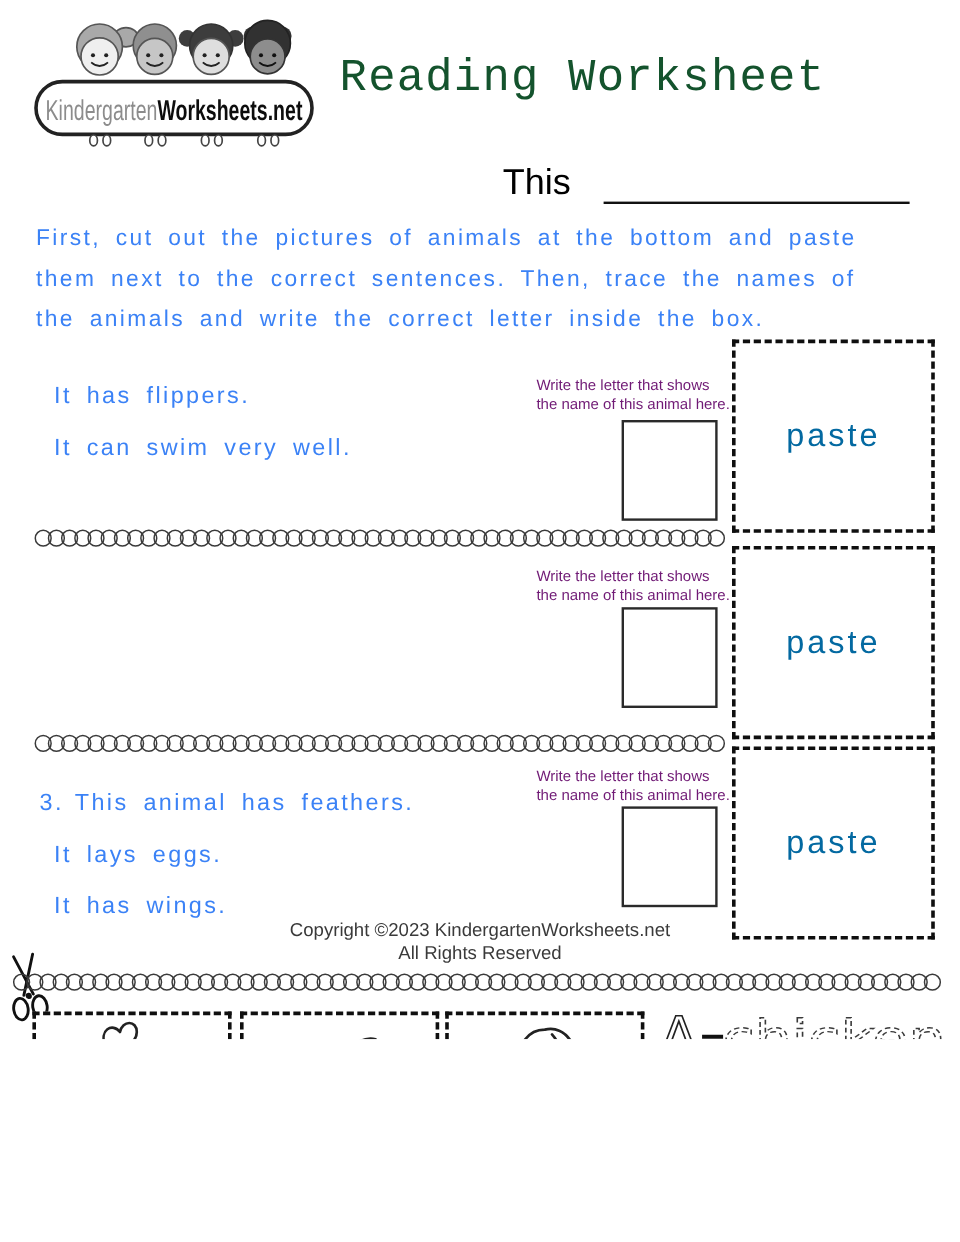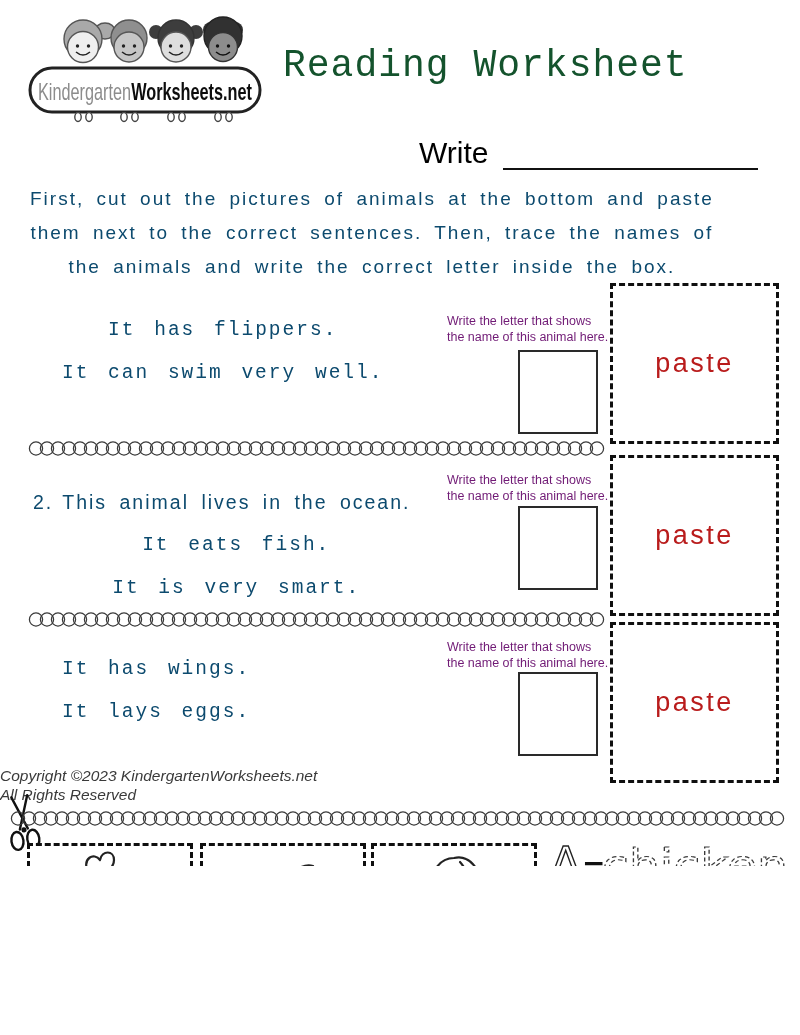--- a/index.html
+++ b/index.html
@@ -11,45 +11,45 @@
 
   
   .logo{position:absolute;left:26px;top:14px;}
   .website{position:absolute;left:28px;top:118px;font-size:16px;color:#757575;letter-spacing:.4px;}
   .title{position:absolute;left:283px;top:44px;font-family:Liberation Mono, monospace;
          font-size:38px;color:#14532d;letter-spacing:1px;white-space:nowrap;}
   .name-label{position:absolute;left:419px;top:136px;font-size:30px;color:#000;}
   .name-line{position:absolute;left:503px;top:140px;width:255px;height:28px;border-bottom:2px solid #111;}
 
   
-  .hw{color:#0c4a6e;letter-spacing:2px;word-spacing:5px;white-space:nowrap;text-align:center;}
+  .hw{color:#3b82f6;letter-spacing:2px;word-spacing:5px;white-space:nowrap;}
   .instructions{position:absolute;left:30px;top:182px;font-size:19px;line-height:34px;}
 
   
   .question{position:absolute;left:0;width:800px;height:156px;}
   .q1{top:283px;} .q2{top:455px;} .q3{top:622px;}
   .sentences{position:absolute;left:33px;top:26px;font-size:19.5px;line-height:43px;}
   .sentences .num{margin-right:9px;}
-  .sentences .indent{margin-left:29px;font-family:Liberation Mono, monospace;}
+  .sentences .indent{margin-left:12px;}
   .note{position:absolute;left:447px;width:165px;font-size:12.5px;line-height:16px;color:#701a75;}
   .q1 .note{top:30px;} .q2 .note{top:17px;} .q3 .note{top:17px;}
   .letter-box{position:absolute;left:518px;width:76px;height:80px;border:2px solid #2a2a2a;background:#fff;}
   .q1 .letter-box{top:67px;} .q2 .letter-box{top:51px;} .q3 .letter-box{top:50px;}
   .paste-box{position:absolute;left:610px;top:0;width:163px;height:155px;border:3px dashed #0f0f0f;
              display:flex;align-items:center;justify-content:center;}
-  .paste-box span{font-size:27px;letter-spacing:2.5px;color:#b91c1c;}
+  .paste-box span{font-size:27px;letter-spacing:2.5px;color:#0369a1;}
 
   
   .chain{position:absolute;height:17px;}
   .chain.d1{left:28px;top:440px;} .chain.d2{left:28px;top:611px;} .chain.d3{left:10px;top:810px;}
 
   .scissors{position:absolute;left:2px;top:793px;transform:rotate(-8deg);}
 
-  .copyright{position:absolute;left:0;right:0;top:766px;
-             font-size:15.5px;line-height:19px;color:#3a3a3a;font-style:italic;}
+  .copyright{position:absolute;left:0;right:0;top:766px;text-align:center;
+             font-size:15.5px;line-height:19px;color:#3a3a3a;}
 
   
   .cutout{position:absolute;top:843px;width:160px;height:170px;border:3px dashed #0f0f0f;background:#fff;}
   .cut1{left:27px;} .cut2{left:200px;} .cut3{left:371px;}
   .cutout svg{width:100%;height:100%;}
 
   
   .trace-row{position:absolute;left:548px;width:244px;height:48px;border-bottom:2px solid #111;}
   .rowA{top:836px;} .rowB{top:896px;} .rowC{top:955px;}
   .trace-row text{font-family:"DejaVu Sans",sans-serif;}
@@ -113,21 +113,21 @@
       <ellipse cx="98" cy="103" rx="3.2" ry="4.5"></ellipse>
         <ellipse cx="109" cy="103" rx="3.2" ry="4.5"></ellipse>
       <ellipse cx="145" cy="103" rx="3.2" ry="4.5"></ellipse>
         <ellipse cx="156" cy="103" rx="3.2" ry="4.5"></ellipse>
       <ellipse cx="192" cy="103" rx="3.2" ry="4.5"></ellipse>
         <ellipse cx="203" cy="103" rx="3.2" ry="4.5"></ellipse>
     </g>
   </svg>
 
   <div class="title">Reading Worksheet</div>
-  <div class="name-label">Write</div>
+  <div class="name-label">This</div>
   <div class="name-line"></div>
 
   <div class="instructions hw">
     <div>First, cut out the pictures of animals at the bottom and paste</div>
     <div>them next to the correct sentences. Then, trace the names of</div>
     <div>the animals and write the correct letter inside the box.</div>
   </div>
 
   <div class="question q1">
     <div class="sentences hw">
@@ -193,25 +193,20 @@
       <circle cx="503" cy="8.5" r="6.6" fill="none" stroke="#3a3a3a" stroke-width="1.25"></circle>
       <circle cx="514" cy="8.5" r="6.6" fill="none" stroke="#3a3a3a" stroke-width="1.25"></circle>
       <circle cx="525" cy="8.5" r="6.6" fill="none" stroke="#3a3a3a" stroke-width="1.25"></circle>
       <circle cx="536" cy="8.5" r="6.6" fill="none" stroke="#3a3a3a" stroke-width="1.25"></circle>
       <circle cx="547" cy="8.5" r="6.6" fill="none" stroke="#3a3a3a" stroke-width="1.25"></circle>
       <circle cx="558" cy="8.5" r="6.6" fill="none" stroke="#3a3a3a" stroke-width="1.25"></circle>
       <circle cx="569" cy="8.5" r="6.6" fill="none" stroke="#3a3a3a" stroke-width="1.25"></circle>
     </svg>
 
   <div class="question q2">
-    <div class="sentences hw">
-      <div><span class="num">2.</span><span>This animal lives in the ocean.</span></div>
-      <div class="indent">It eats fish.</div>
-      <div class="indent">It is very smart.</div>
-    </div>
     <div class="note">
       <div>Write the letter that shows</div>
       <div>the name of this animal here.</div>
     </div>
     <div class="letter-box"></div>
     <div class="paste-box">
         <span>paste</span>
       </div>
   </div>
 
@@ -265,22 +260,23 @@
       <circle cx="514" cy="8.5" r="6.6" fill="none" stroke="#3a3a3a" stroke-width="1.25"></circle>
       <circle cx="525" cy="8.5" r="6.6" fill="none" stroke="#3a3a3a" stroke-width="1.25"></circle>
       <circle cx="536" cy="8.5" r="6.6" fill="none" stroke="#3a3a3a" stroke-width="1.25"></circle>
       <circle cx="547" cy="8.5" r="6.6" fill="none" stroke="#3a3a3a" stroke-width="1.25"></circle>
       <circle cx="558" cy="8.5" r="6.6" fill="none" stroke="#3a3a3a" stroke-width="1.25"></circle>
       <circle cx="569" cy="8.5" r="6.6" fill="none" stroke="#3a3a3a" stroke-width="1.25"></circle>
     </svg>
 
   <div class="question q3">
     <div class="sentences hw">
+      <div><span class="num">3.</span><span>This animal has feathers.</span></div>
+      <div class="indent">It lays eggs.</div>
       <div class="indent">It has wings.</div>
-      <div class="indent">It lays eggs.</div>
     </div>
     <div class="note">
       <div>Write the letter that shows</div>
       <div>the name of this animal here.</div>
     </div>
     <div class="letter-box"></div>
     <div class="paste-box">
         <span>paste</span>
       </div>
   </div>

